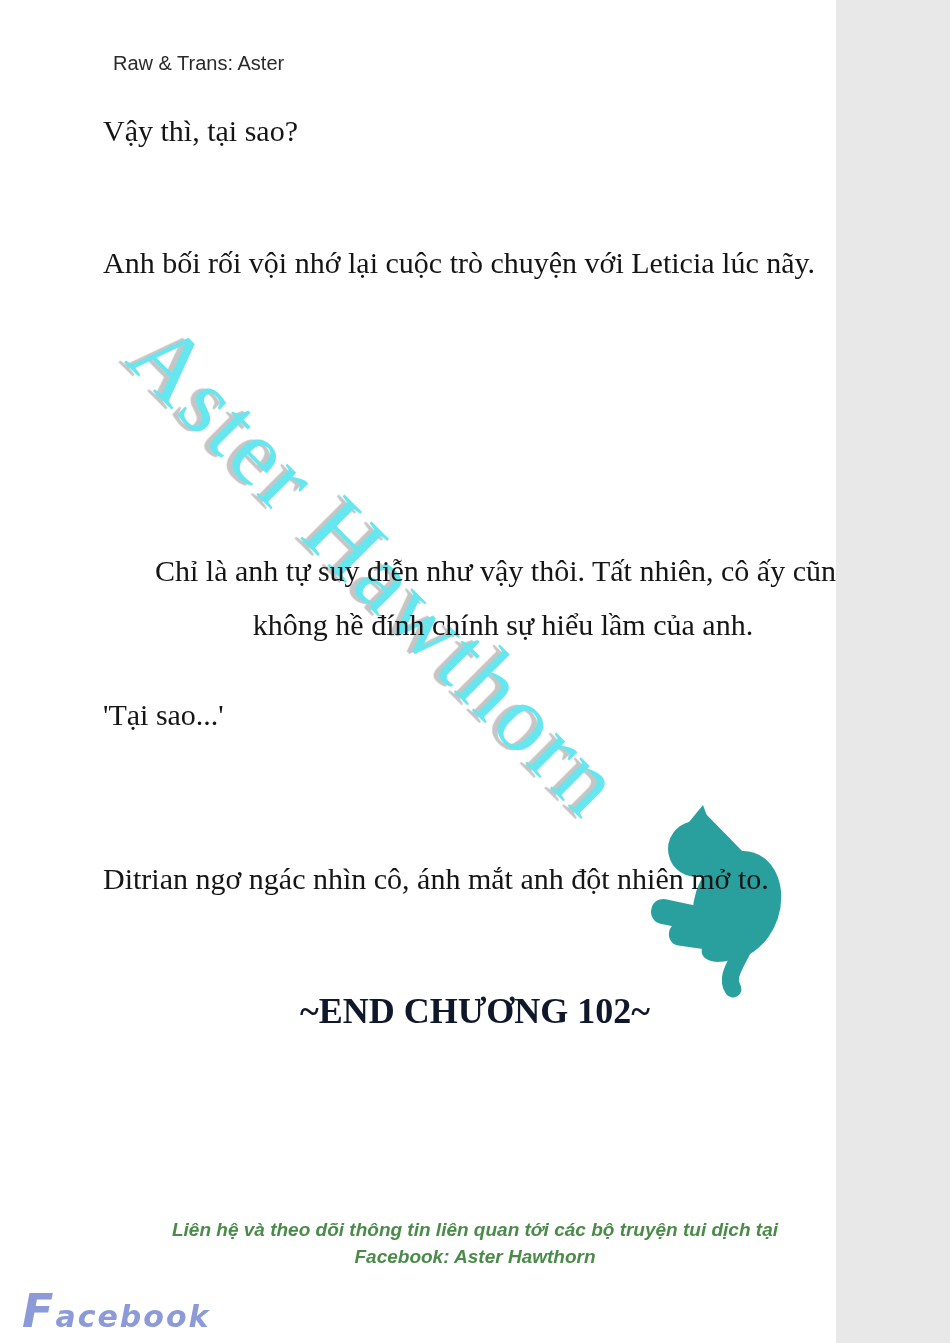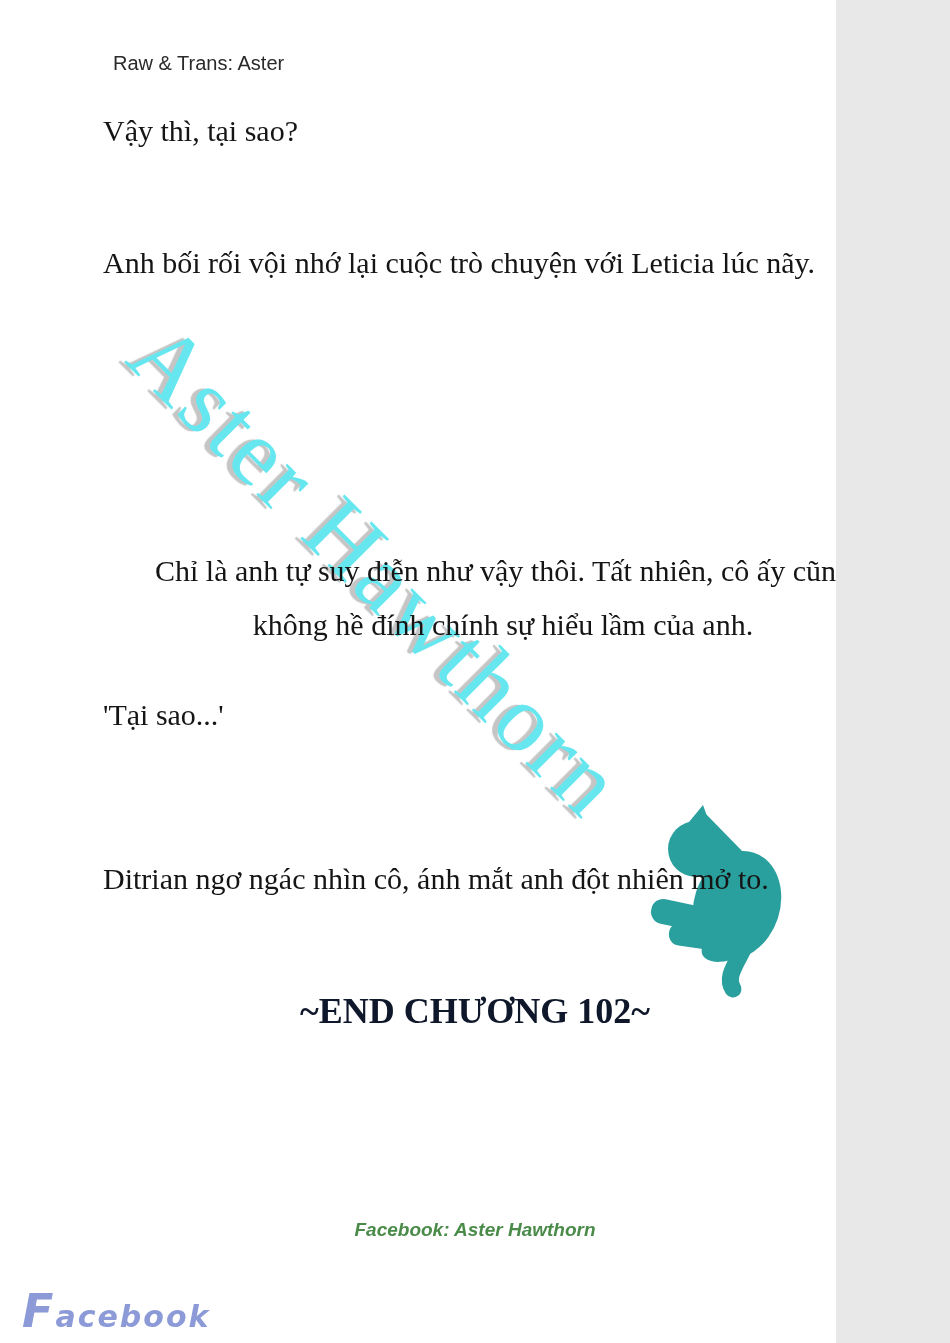--- a/index.html
+++ b/index.html
@@ -134,18 +134,19 @@
       <div class="line">'Tại sao...'</div>
     </div>
     <div class="para p6">
       <div class="line">Ditrian ngơ ngác nhìn cô, ánh mắt anh đột nhiên mở to.</div>
     </div>
   </div>
 
   <div class="end-marker">~END CHƯƠNG 102~</div>
 
   <div class="footer-note" style="color: rgb(74, 139, 74);">
+    <div>Liên hệ và theo dõi thông tin liên quan tới các bộ truyện tui dịch tại</div>
     <div>Facebook: Aster Hawthorn</div>
   </div>
 
   <div class="site-logo" style="color: rgb(140, 155, 216);">Facebook</div>
 
 </div>
 
 </body></html>

